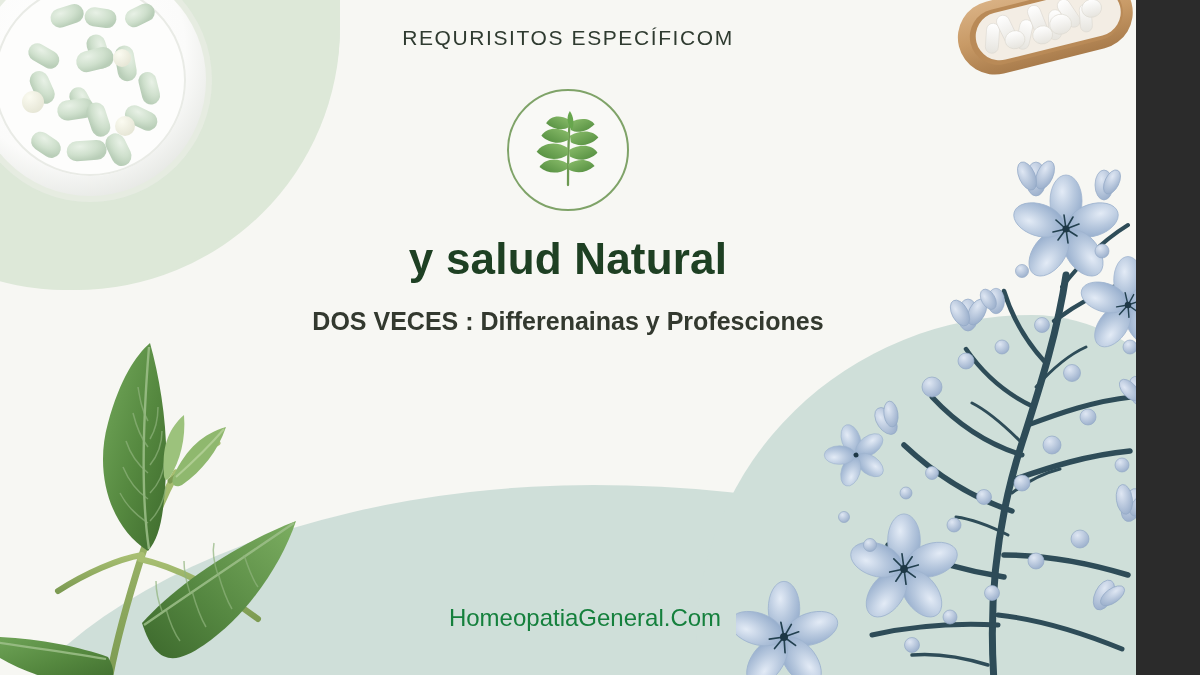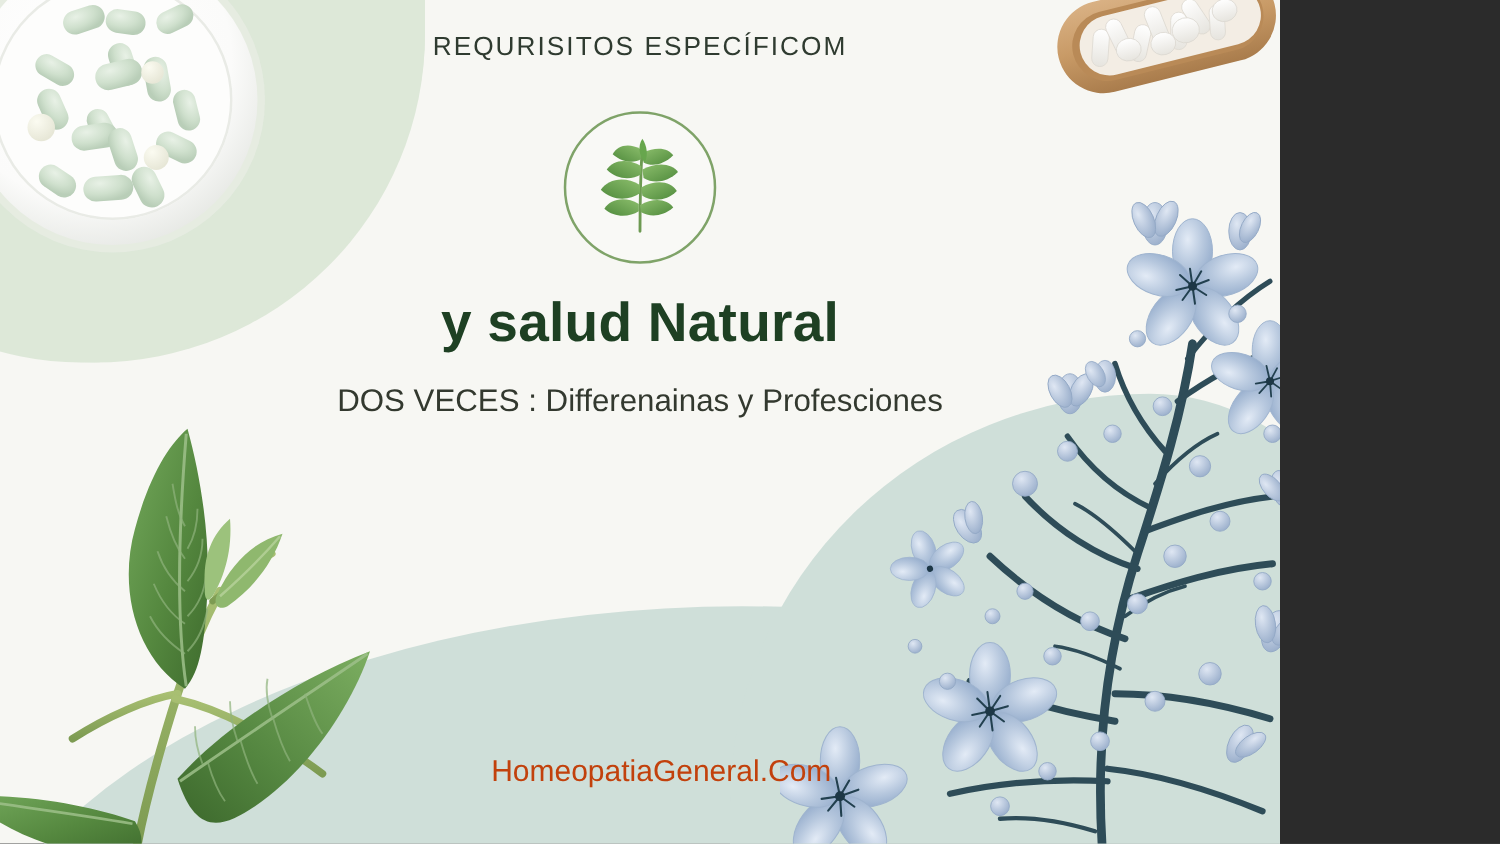--- a/index.html
+++ b/index.html
@@ -1,20 +1,20 @@
 <!DOCTYPE html>
 <html><head>
 <meta charset="utf-8">
 <title>Homeopatia Banner</title>
 <style>
   * { margin:0; padding:0; box-sizing:border-box; }
   html,body { background:#2b2b2b; }
   .stage {
     position:relative;
-    width:1024px; height:675px;
+    width:1136px; height:675px;
     overflow:hidden;
     background:#f7f7f3;
     font-family:"Liberation Sans", sans-serif;
   }
 
   
   .bg-green-blob {
     position:absolute;
     left:-180px; top:-210px;
     width:520px; height:500px;
@@ -86,27 +86,27 @@
     color:#1e4023; letter-spacing:0.3px;
     line-height:1.12; white-space:nowrap;
   }
   .title-line2 {
     font-size:44px; font-weight:bold;
     color:#1e4023; letter-spacing:0.2px;
     line-height:1.18; white-space:nowrap;
   }
   .subtitle {
     margin-top:22px;
-    font-size:25px; font-weight:400;
+    font-size:25px; font-weight:700;
     color:#33392f; white-space:nowrap;
   }
   .footer-url {
     position:absolute; left:0; right:0; bottom:43px;
     text-align:center;
-    font-size:24px; color:#c2410c; font-weight:400;padding-left:34px;
+    font-size:24px; color:#15803d; font-weight:400;padding-left:34px;
   }
 </style>
 </head>
 <body>
 
 <div class="stage">
 
   <div class="bg-green-blob"></div>
   <div class="bg-mint-shape"></div>
   <div class="bg-mint-right"></div>

